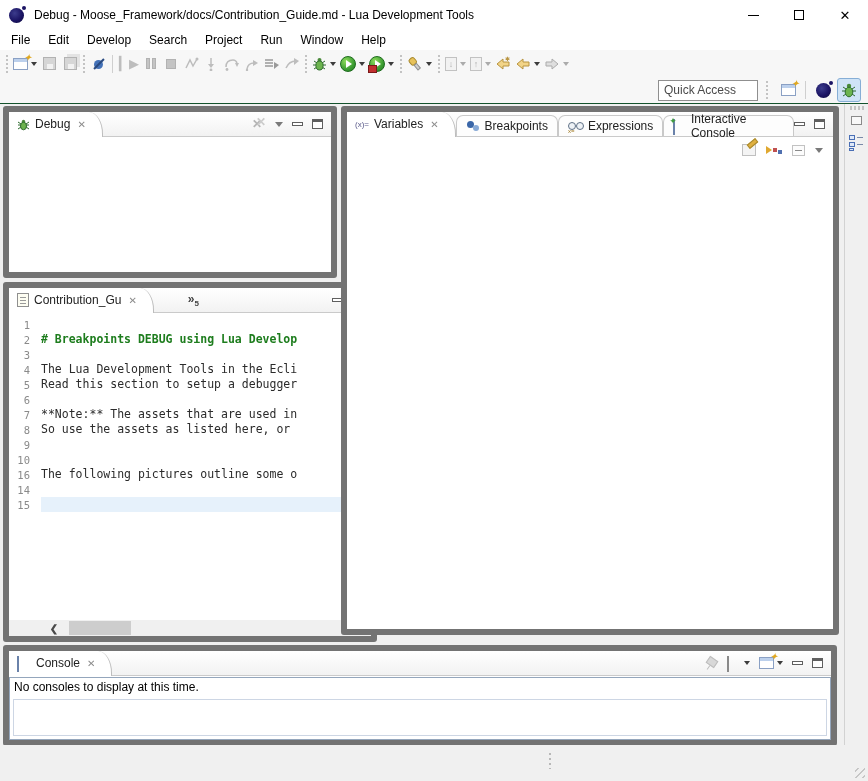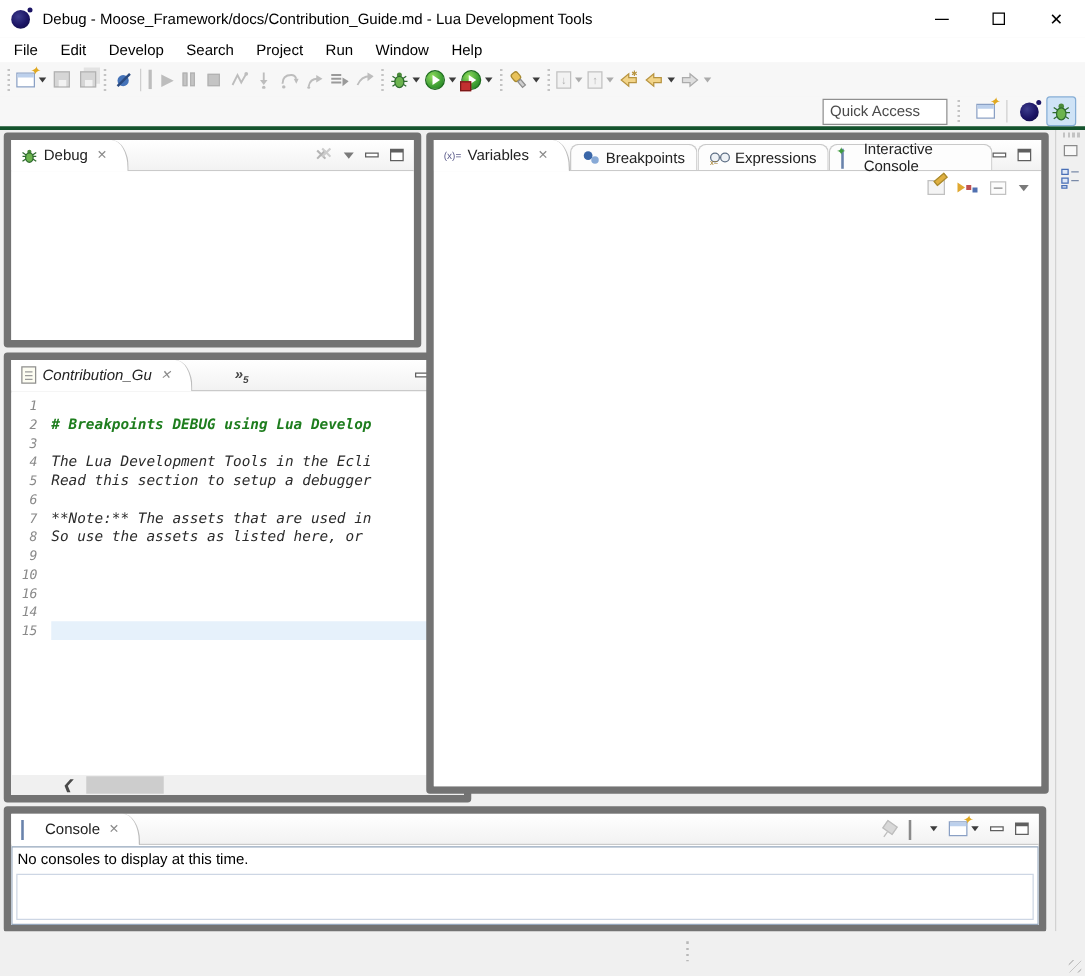--- a/index.html
+++ b/index.html
@@ -25,21 +25,21 @@
 
   
   .menubar { position:absolute; left:0; top:30px; width:868px; height:20px; background:#ffffff;
              display:flex; align-items:center; padding-left:2px; }
   .menu-item { padding:2px 9px; color:#000; }
 
   
   .toolbar { position:absolute; left:0; top:50px; width:868px; height:27px; background:#f7f7f7;
              display:flex; align-items:center; padding-left:2px; }
   .toolbar2 { position:absolute; left:0; top:77px; width:868px; height:27px; background:#f7f7f7;
-              border-bottom:3px solid #14532d; display:flex; align-items:center; justify-content:flex-end;
+              border-bottom:1px solid #14532d; display:flex; align-items:center; justify-content:flex-end;
               padding-right:6px; }
   .grip { width:5px; height:18px; margin:0 2px;
           background-image:repeating-linear-gradient(#c3c3c3 0 2px, transparent 2px 4px);
           background-size:2px 100%; background-repeat:no-repeat; background-position:center; }
   .tsep { width:1px; height:18px; background:#cfcfcf; margin:0 4px; }
   .tbtn { height:22px; min-width:20px; display:flex; align-items:center; justify-content:center;
           padding:0 1px; border:1px solid transparent; border-radius:2px; }
   .caret { width:0; height:0; border-left:3px solid transparent; border-right:3px solid transparent;
            border-top:4px solid #3c3c3c; margin-left:3px; }
   .caret.dis { border-top-color:#ababab; }
@@ -177,21 +177,21 @@
 
   
   .statusbar { position:absolute; left:0; top:745px; width:868px; height:36px; background:#f0f0f0; }
   .status-dots { position:absolute; left:549px; top:8px; width:2px; height:16px;
                  background-image:repeating-linear-gradient(#b8b8b8 0 2px, transparent 2px 5px); }
   .resize-grip { position:absolute; right:3px; bottom:3px; width:10px; height:10px;
                  background-image:repeating-linear-gradient(135deg, transparent 0 2px, #c6c6c6 2px 3px, transparent 3px 5px); }
 
   
   .debug-part   { left:3px;  top:106px; width:334px; height:172px; }
-  .editor-part  { left:3px;  top:282px; width:374px; height:360px;font-style:italic; }
+  .editor-part  { left:3px;  top:282px; width:374px; height:360px; }
   .vars-part    { left:341px; top:106px; width:498px; height:529px; }
   .console-part { left:3px;  top:645px; width:834px; height:101px; }
   .vars-toolbar { height:26px; background:#fff; display:flex; align-items:center; justify-content:flex-end;
                   gap:10px; padding-right:10px; }
   .chev { color:#444; font-weight:bold; margin-left:34px; }
   .chev sub { font-size:8px; }
 </style>
 </head>
 <body>
 
@@ -463,20 +463,21 @@
         <div class="cl">
             <span class="ln">9</span>
             <span class="ct"></span>
           </div>
         <div class="cl">
             <span class="ln">10</span>
             <span class="ct"></span>
           </div>
         <div class="cl">
             <span class="ln">16</span>
+            <span class="ct">The following pictures outline some o</span>
           </div>
         <div class="cl">
             <span class="ln">14</span>
             <span class="ct"></span>
           </div>
         <div class="cl cur">
             <span class="ln">15</span>
             <span class="ct"></span>
           </div>
       </div>

